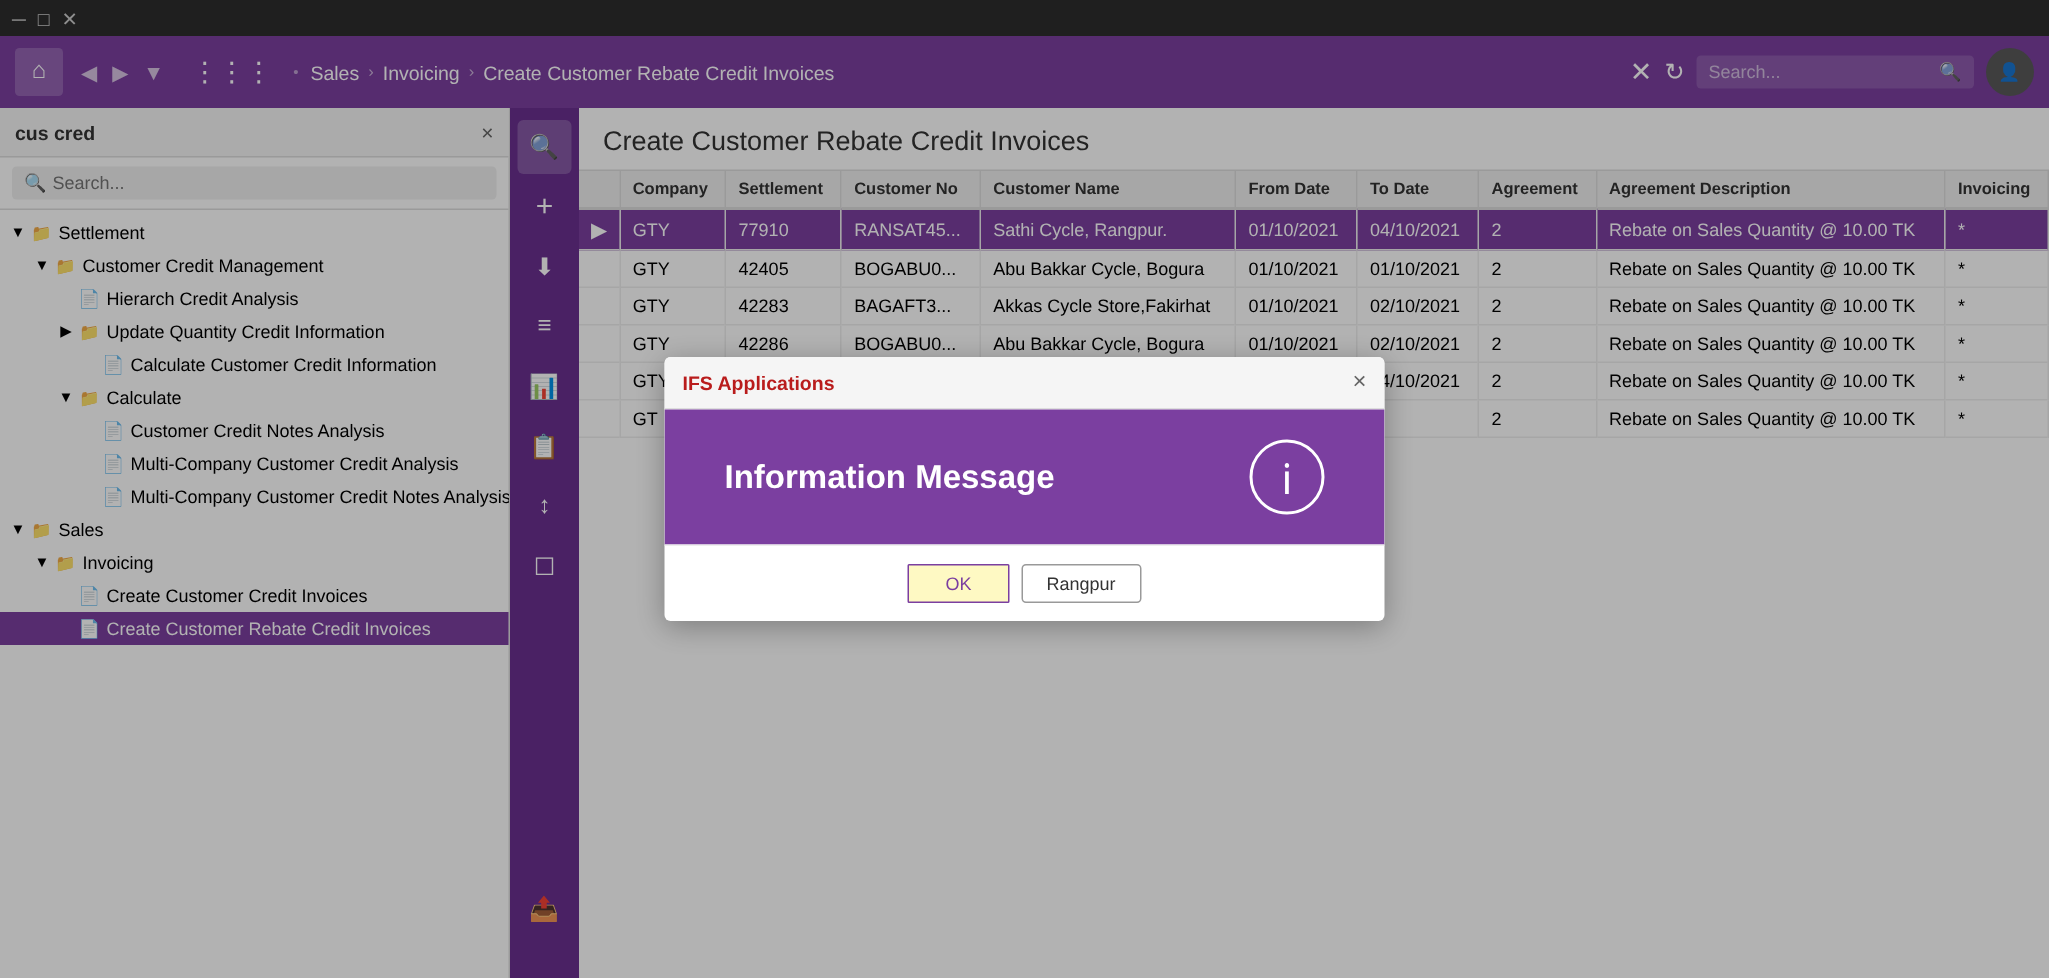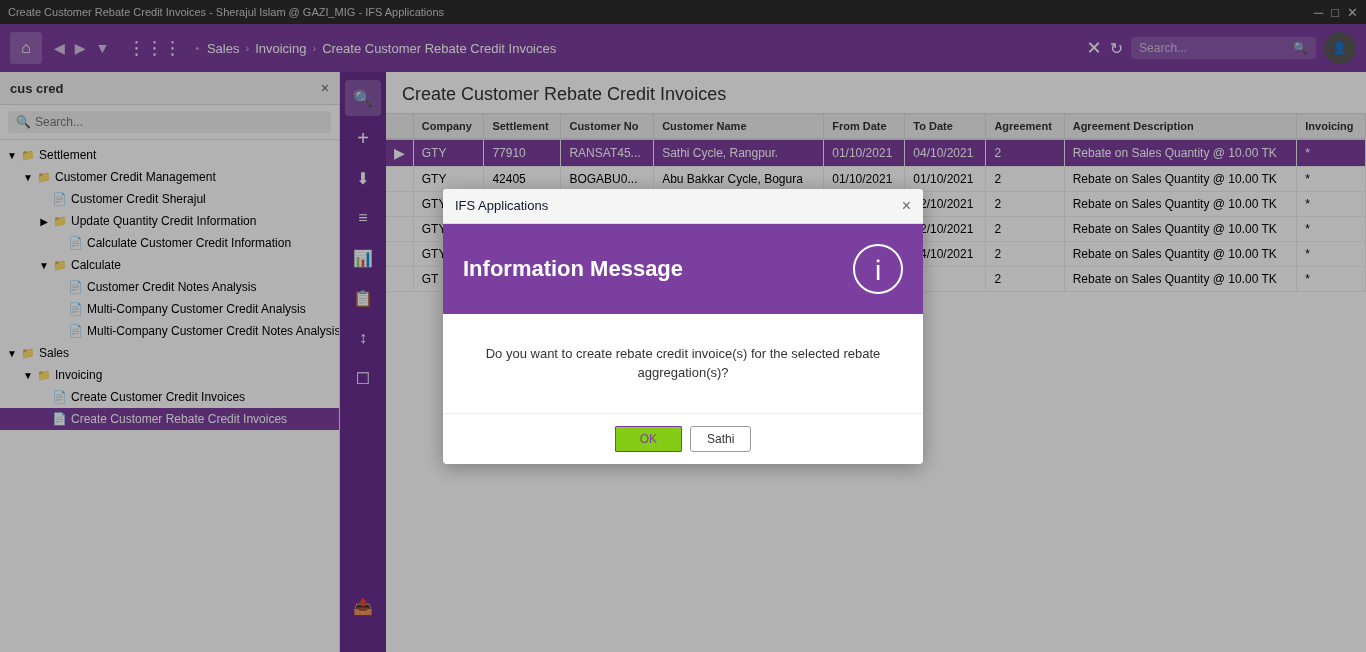--- a/index.html
+++ b/index.html
@@ -89,35 +89,34 @@
     tbody tr.selected { background: #7b3fa0; color: white; }
     tbody td { padding: 5px 8px; border-right: 1px solid #eee; white-space: nowrap; }
     tbody tr.selected td { color: white; }
     .row-indicator { width: 12px; color: #7b3fa0; font-size: 14px; }
     tbody tr.selected .row-indicator { color: white; }
 
     
     .overlay { position: fixed; top: 0; left: 0; width: 100%; height: 100%; background: rgba(0,0,0,0.3); display: flex; align-items: center; justify-content: center; z-index: 1000; }
     .dialog { background: white; border-radius: 4px; box-shadow: 0 4px 20px rgba(0,0,0,0.3); width: 480px; overflow: hidden; }
     .dialog-titlebar { display: flex; align-items: center; justify-content: space-between; padding: 8px 12px; background: #f5f5f5; border-bottom: 1px solid #ddd; }
-    .dialog-title-text { font-size: 13px; font-weight: 400; color: #0f172a; text-align: center; }
+    .dialog-title-text { font-size: 13px; font-weight: 700; color: #b91c1c; text-align: center; }
     .dialog-close-btn { cursor: pointer; color: #666; font-size: 16px; }
-    .dialog-header { background: #7b3fa0; padding: 20px 20px; display: flex; align-items: center; justify-content: space-between; }
+    .dialog-header { background: #7b3fa0; padding: 20px 40px; display: flex; align-items: center; justify-content: space-between; }
     .dialog-header-title { color: white; font-size: 22px; font-weight: 600; }
     .dialog-header-icon { width: 50px; height: 50px; border-radius: 50%; border: 2px solid white; display: flex; align-items: center; justify-content: center; color: white; font-size: 28px; }
     .dialog-body { padding: 30px 24px; font-size: 13px; color: #333; line-height: 1.5; text-align: center; }
     .dialog-footer { padding: 12px 16px; display: flex; justify-content: center; gap: 8px; border-top: 1px solid #eee; }
-    .btn-ok { background: #84cc16; border: 1px solid #7b3fa0; color: #7b3fa0; padding: 5px 24px; border-radius: 1px; cursor: pointer; font-size: 12px; }
+    .btn-ok { background: #fef9c3; border: 1px solid #7b3fa0; color: #7b3fa0; padding: 5px 24px; border-radius: 1px; cursor: pointer; font-size: 12px; }
     .btn-cancel { background: white; border: 1px solid #999; color: #333; padding: 5px 16px; border-radius: 3px; cursor: pointer; font-size: 12px; }
   </style>
 </head>
 <body>
 
 <div class="title-bar">
-  <span>Create Customer Rebate Credit Invoices - Sherajul Islam @ GAZI_MIG - IFS Applications</span>
   <div class="title-bar-controls">
     <span>─</span>
     <span>□</span>
     <span>✕</span>
   </div>
 </div>
 
 <div class="nav-bar">
   <div class="nav-home">⌂</div>
   <div class="nav-arrows">
@@ -168,21 +167,21 @@
 
       <div class="tree-item indent-1">
         <span class="tree-toggle">▼</span>
         <span class="tree-icon folder-icon">📁</span>
         <span class="tree-label">Customer Credit Management</span>
       </div>
 
       <div class="tree-item indent-2">
         <span class="tree-toggle"></span>
         <span class="tree-icon">📄</span>
-        <span class="tree-label">Customer Credit Sherajul</span>
+        <span class="tree-label">Hierarch Credit Analysis</span>
       </div>
 
       <div class="tree-item indent-2">
         <span class="tree-toggle">▶</span>
         <span class="tree-icon folder-icon">📁</span>
         <span class="tree-label">Update Quantity Credit Information</span>
       </div>
 
       <div class="tree-item indent-3">
         <span class="tree-toggle"></span>
@@ -356,21 +355,18 @@
 <div class="overlay">
   <div class="dialog">
     <div class="dialog-titlebar">
       <span class="dialog-title-text">IFS Applications</span>
       <span class="dialog-close-btn">×</span>
     </div>
     <div class="dialog-header">
       <span class="dialog-header-title">Information Message</span>
       <div class="dialog-header-icon">ℹ</div>
     </div>
-    <div class="dialog-body">
-      <p>Do you want to create rebate credit invoice(s) for the selected rebate aggregation(s)?</p>
-    </div>
     <div class="dialog-footer">
       <button class="btn-ok">OK</button>
-      <button class="btn-cancel">Sathi</button>
+      <button class="btn-cancel">Rangpur</button>
     </div>
   </div>
 </div>
 
 </body></html>

